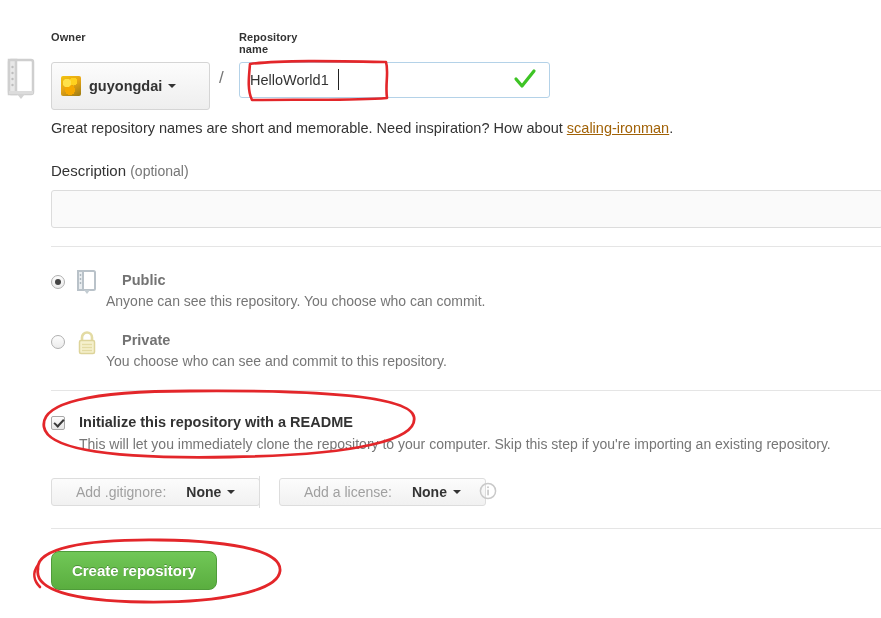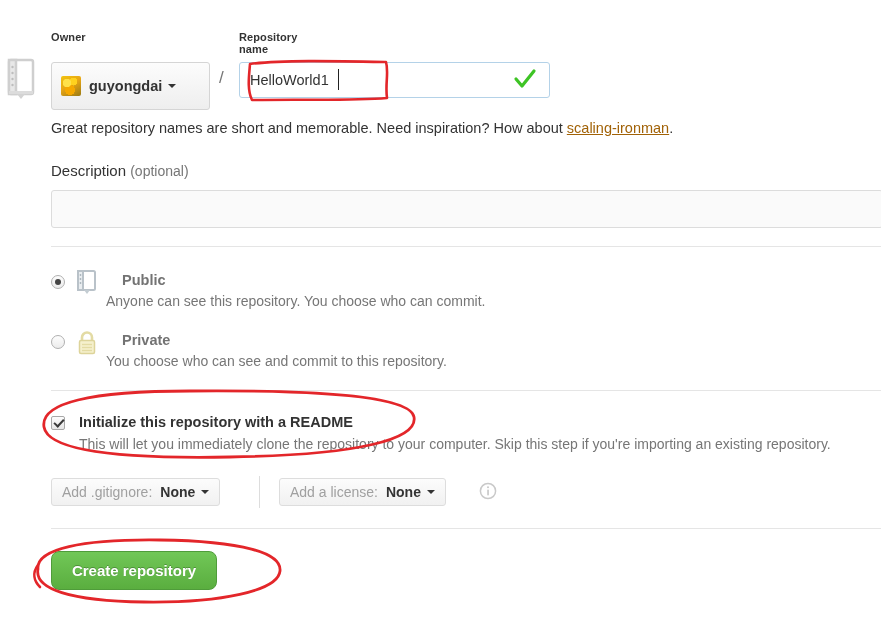--- a/index.html
+++ b/index.html
@@ -284,27 +284,27 @@
   .select-btn {
     position: absolute;
     top: 478px;
     height: 28px;
     box-sizing: border-box;
     border: 1px solid #dddddd;
     border-radius: 3px;
     background: linear-gradient(#fcfcfc,#f1f1f1);
     display: flex;
     align-items: center;
-    padding: 0 10px;
+    padding: 0 24px;
     font-size: 14px;
     color: #a0a0a0;
     cursor: pointer;
     white-space: nowrap;
   }
-  .select-btn b { color: #333; font-weight: bold; margin-left: 8px; }
+  .select-btn b { color: #333; font-weight: bold; margin-left: 20px; }
   .sel-gitignore { left: 51px; }
   .sel-license   { left: 279px; justify-content: center; }
   .sel-divider {
     position: absolute;
     left: 259px;
     top: 476px;
     width: 1px;
     height: 32px;
     background: #dddddd;
   }

